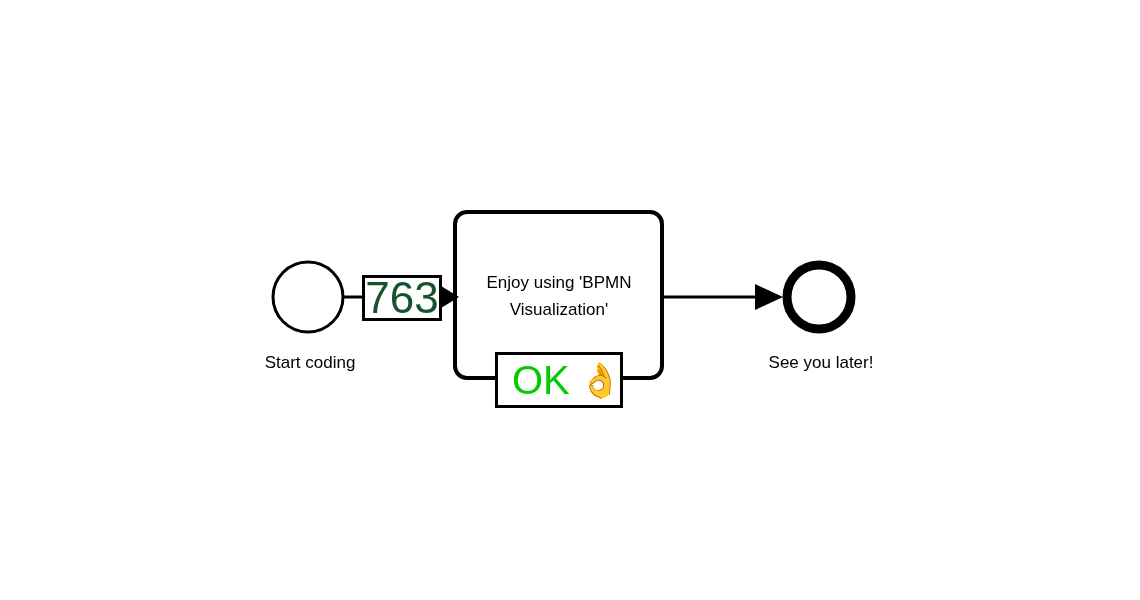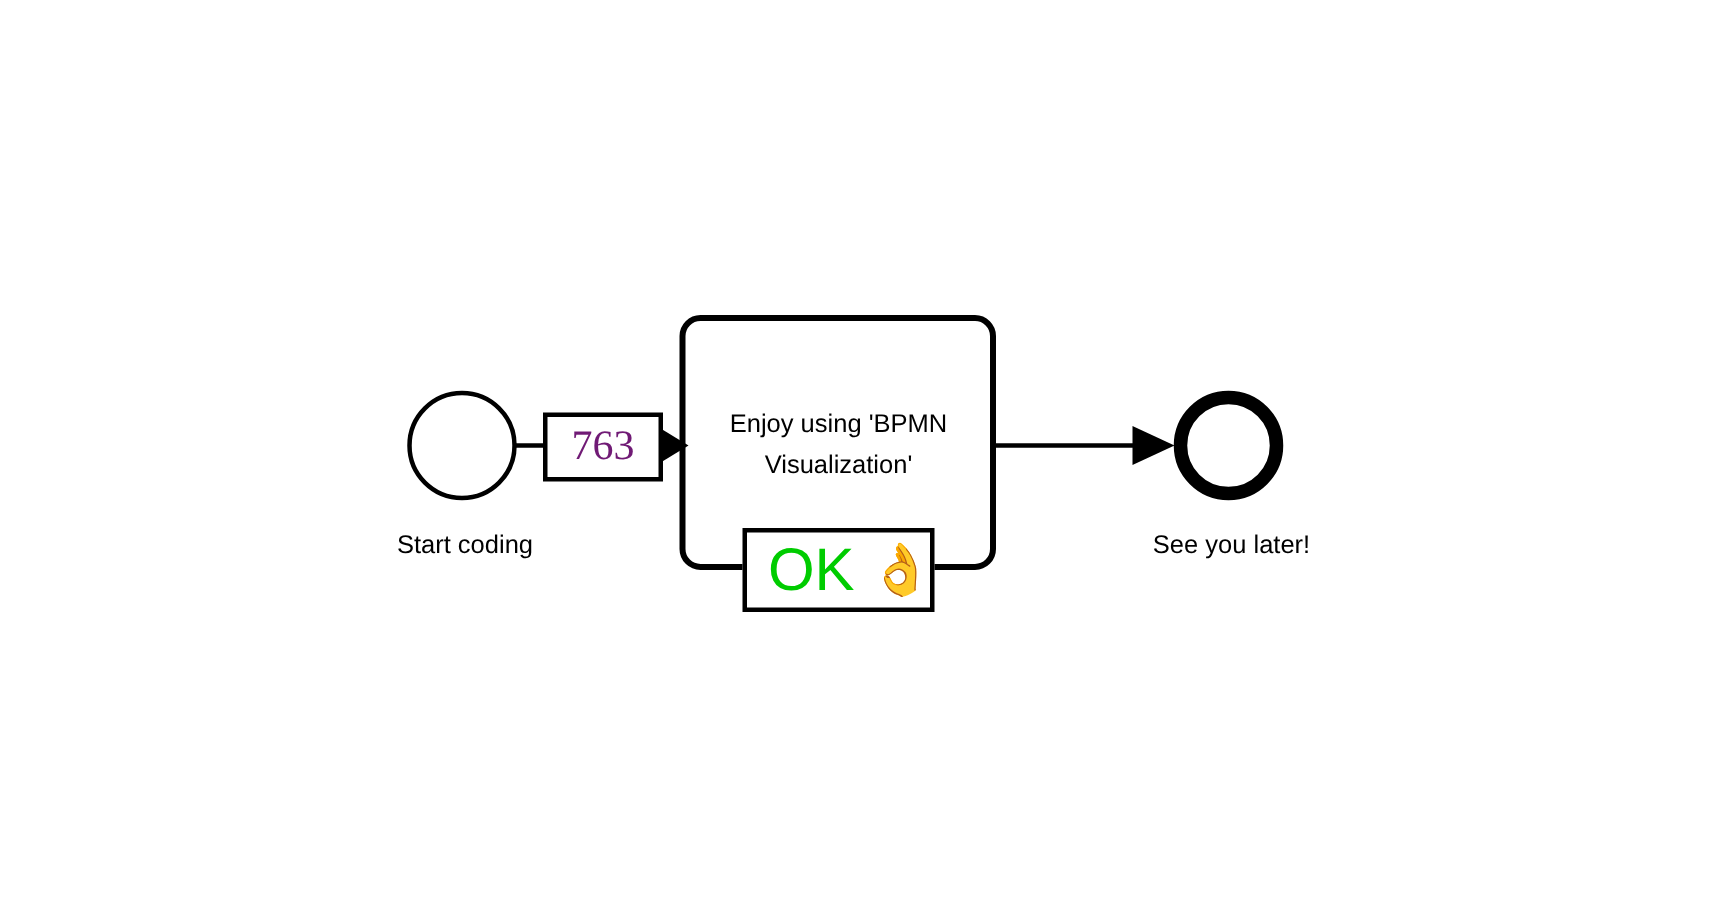--- a/index.html
+++ b/index.html
@@ -60,23 +60,22 @@
     font-weight: 400;
     letter-spacing: 0px;
   }
   #overlay-counter-763 {
     left: 362px;
     top: 275px;
     width: 80px;
     height: 46px;
   }
   #overlay-counter-763 .badge-text {
-    font-size: 28px;
-    color: #701a75;
-    font-family: Liberation Serif, serif;
+    font-size: 44px;
+    color: #14532d;
   }
   #overlay-status-ok {
     left: 495px;
     top: 352px;
     width: 128px;
     height: 56px;
     gap: 10px;
     padding-left: 16px;
   }
   #overlay-status-ok .badge-text {

